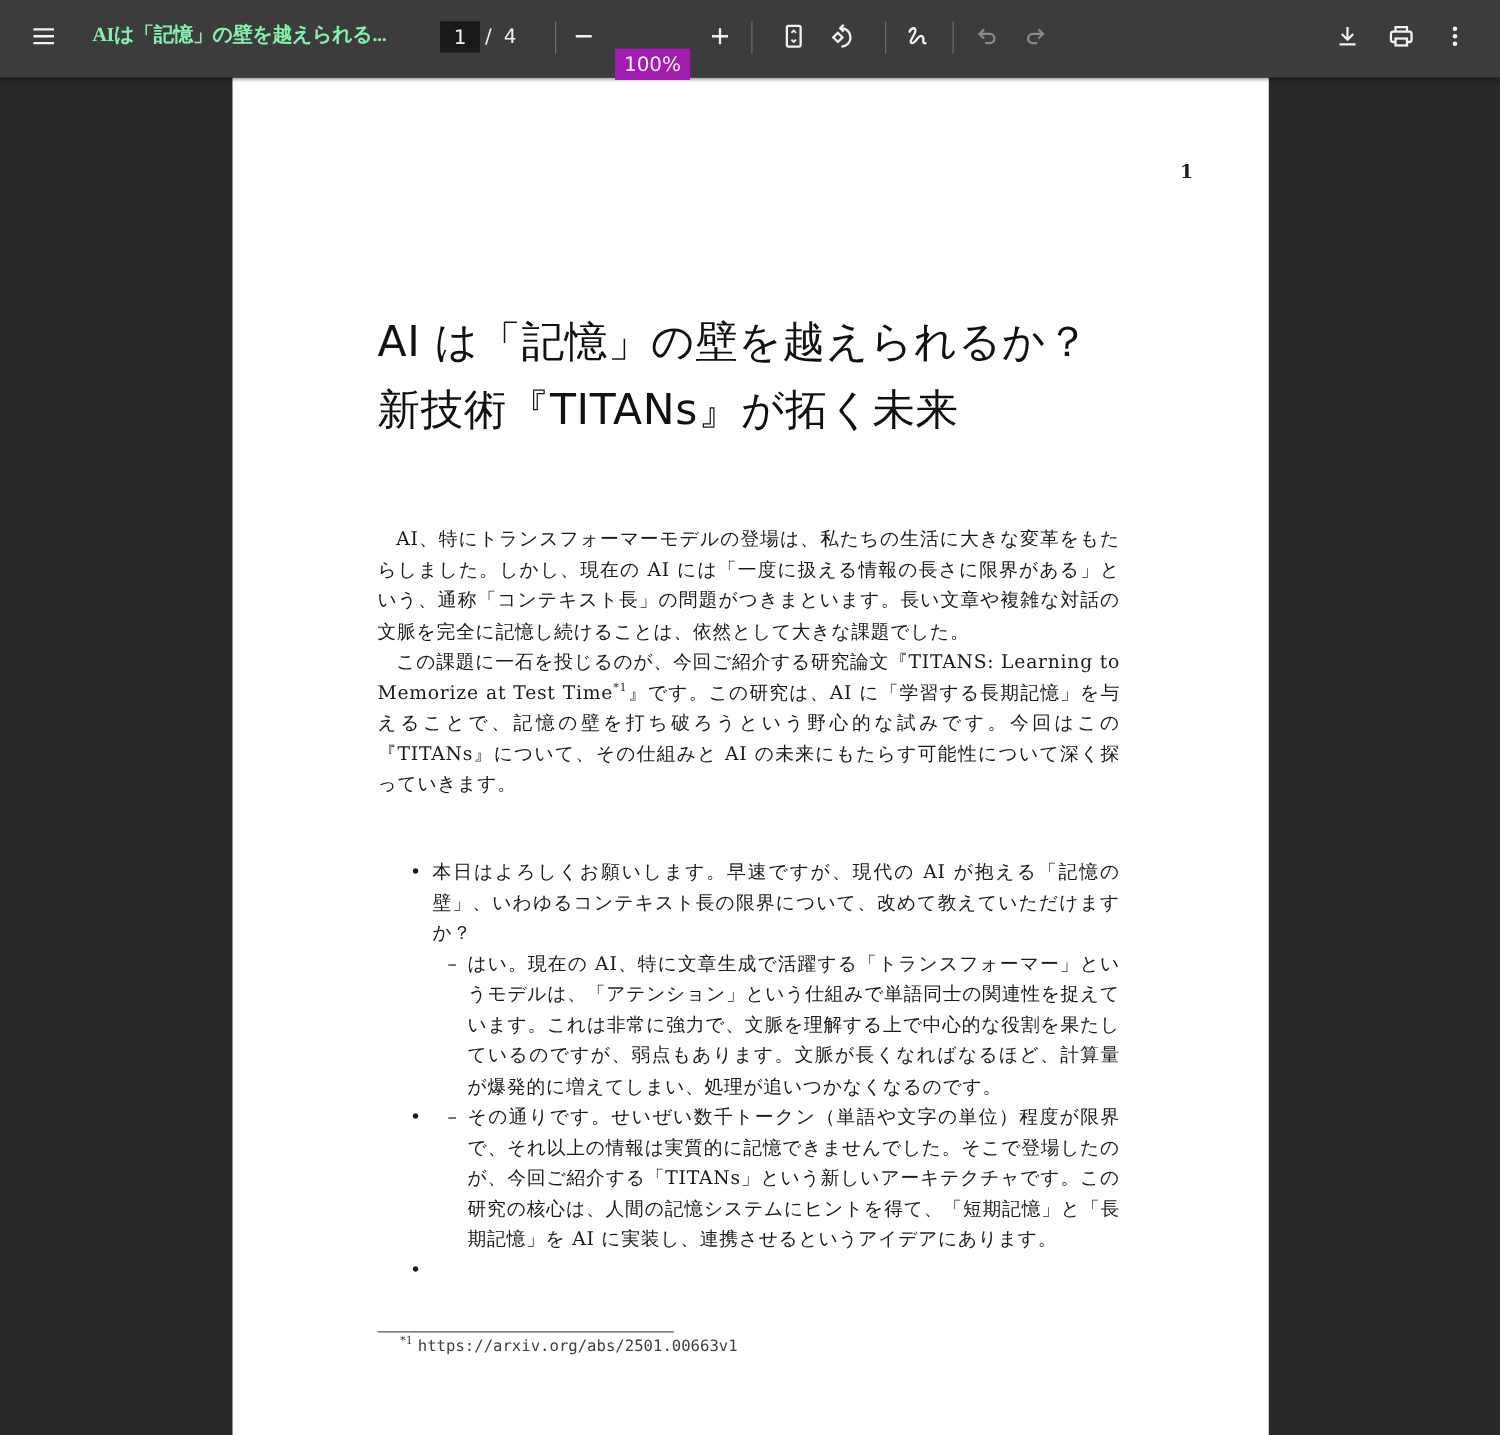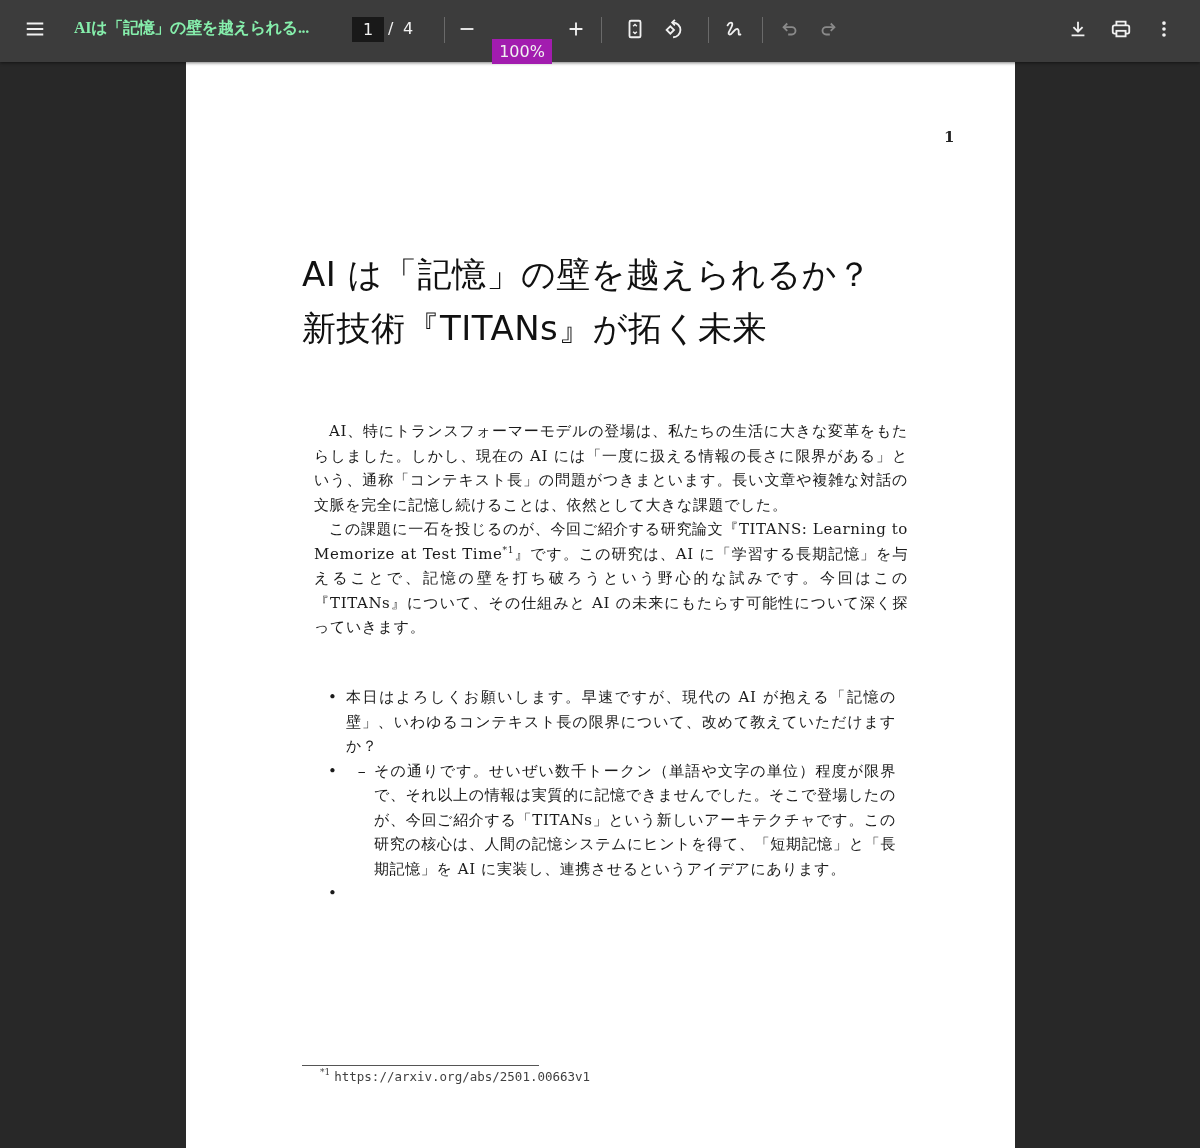--- a/index.html
+++ b/index.html
@@ -159,33 +159,34 @@
 </div>
 
 <div class="page">
   <div class="page-number">1</div>
 
   <h1 class="title">
     <div>AI は「記憶」の壁を越えられるか？</div>
     <div>新技術『TITANs』が拓く未来</div>
   </h1>
 
-  <div class="body-text" style="top:357px;margin-left:12px;">
+  <div class="body-text" style="top:357px;">
     <p class="para">AI、特にトランスフォーマーモデルの登場は、私たちの生活に大きな変革をもたらしました。しかし、現在の AI には「一度に扱える情報の長さに限界がある」という、通称「コンテキスト長」の問題がつきまといます。長い文章や複雑な対話の文脈を完全に記憶し続けることは、依然として大きな課題でした。</p>
     <p class="para"><span>この課題に一石を投じるのが、今回ご紹介する研究論文『TITANS: Learning to Memorize at Test Time</span><sup>*1</sup><span>』です。この研究は、AI に「学習する長期記憶」を与えることで、記憶の壁を打ち破ろうという野心的な試みです。今回はこの『TITANs』について、その仕組みと AI の未来にもたらす可能性について深く探っていきます。</span></p>
   </div>
 
 
   <div class="list">
     <div class="li">
       <span class="bullet">•</span>
       <span>本日はよろしくお願いします。早速ですが、現代の AI が抱える「記憶の壁」、いわゆるコンテキスト長の限界について、改めて教えていただけますか？</span>
     </div>
     <div class="subli">
       <span class="dash">–</span>
+      <span>はい。現在の AI、特に文章生成で活躍する「トランスフォーマー」というモデルは、「アテンション」という仕組みで単語同士の関連性を捉えています。これは非常に強力で、文脈を理解する上で中心的な役割を果たしているのですが、弱点もあります。文脈が長くなればなるほど、計算量が爆発的に増えてしまい、処理が追いつかなくなるのです。</span>
     </div>
     <div class="li">
       <span class="bullet">•</span>
     </div>
     <div class="subli">
       <span class="dash">–</span>
       <span>その通りです。せいぜい数千トークン（単語や文字の単位）程度が限界で、それ以上の情報は実質的に記憶できませんでした。そこで登場したのが、今回ご紹介する「TITANs」という新しいアーキテクチャです。この研究の核心は、人間の記憶システムにヒントを得て、「短期記憶」と「長期記憶」を AI に実装し、連携させるというアイデアにあります。</span>
     </div>
     <div class="li">
       <span class="bullet">•</span>

